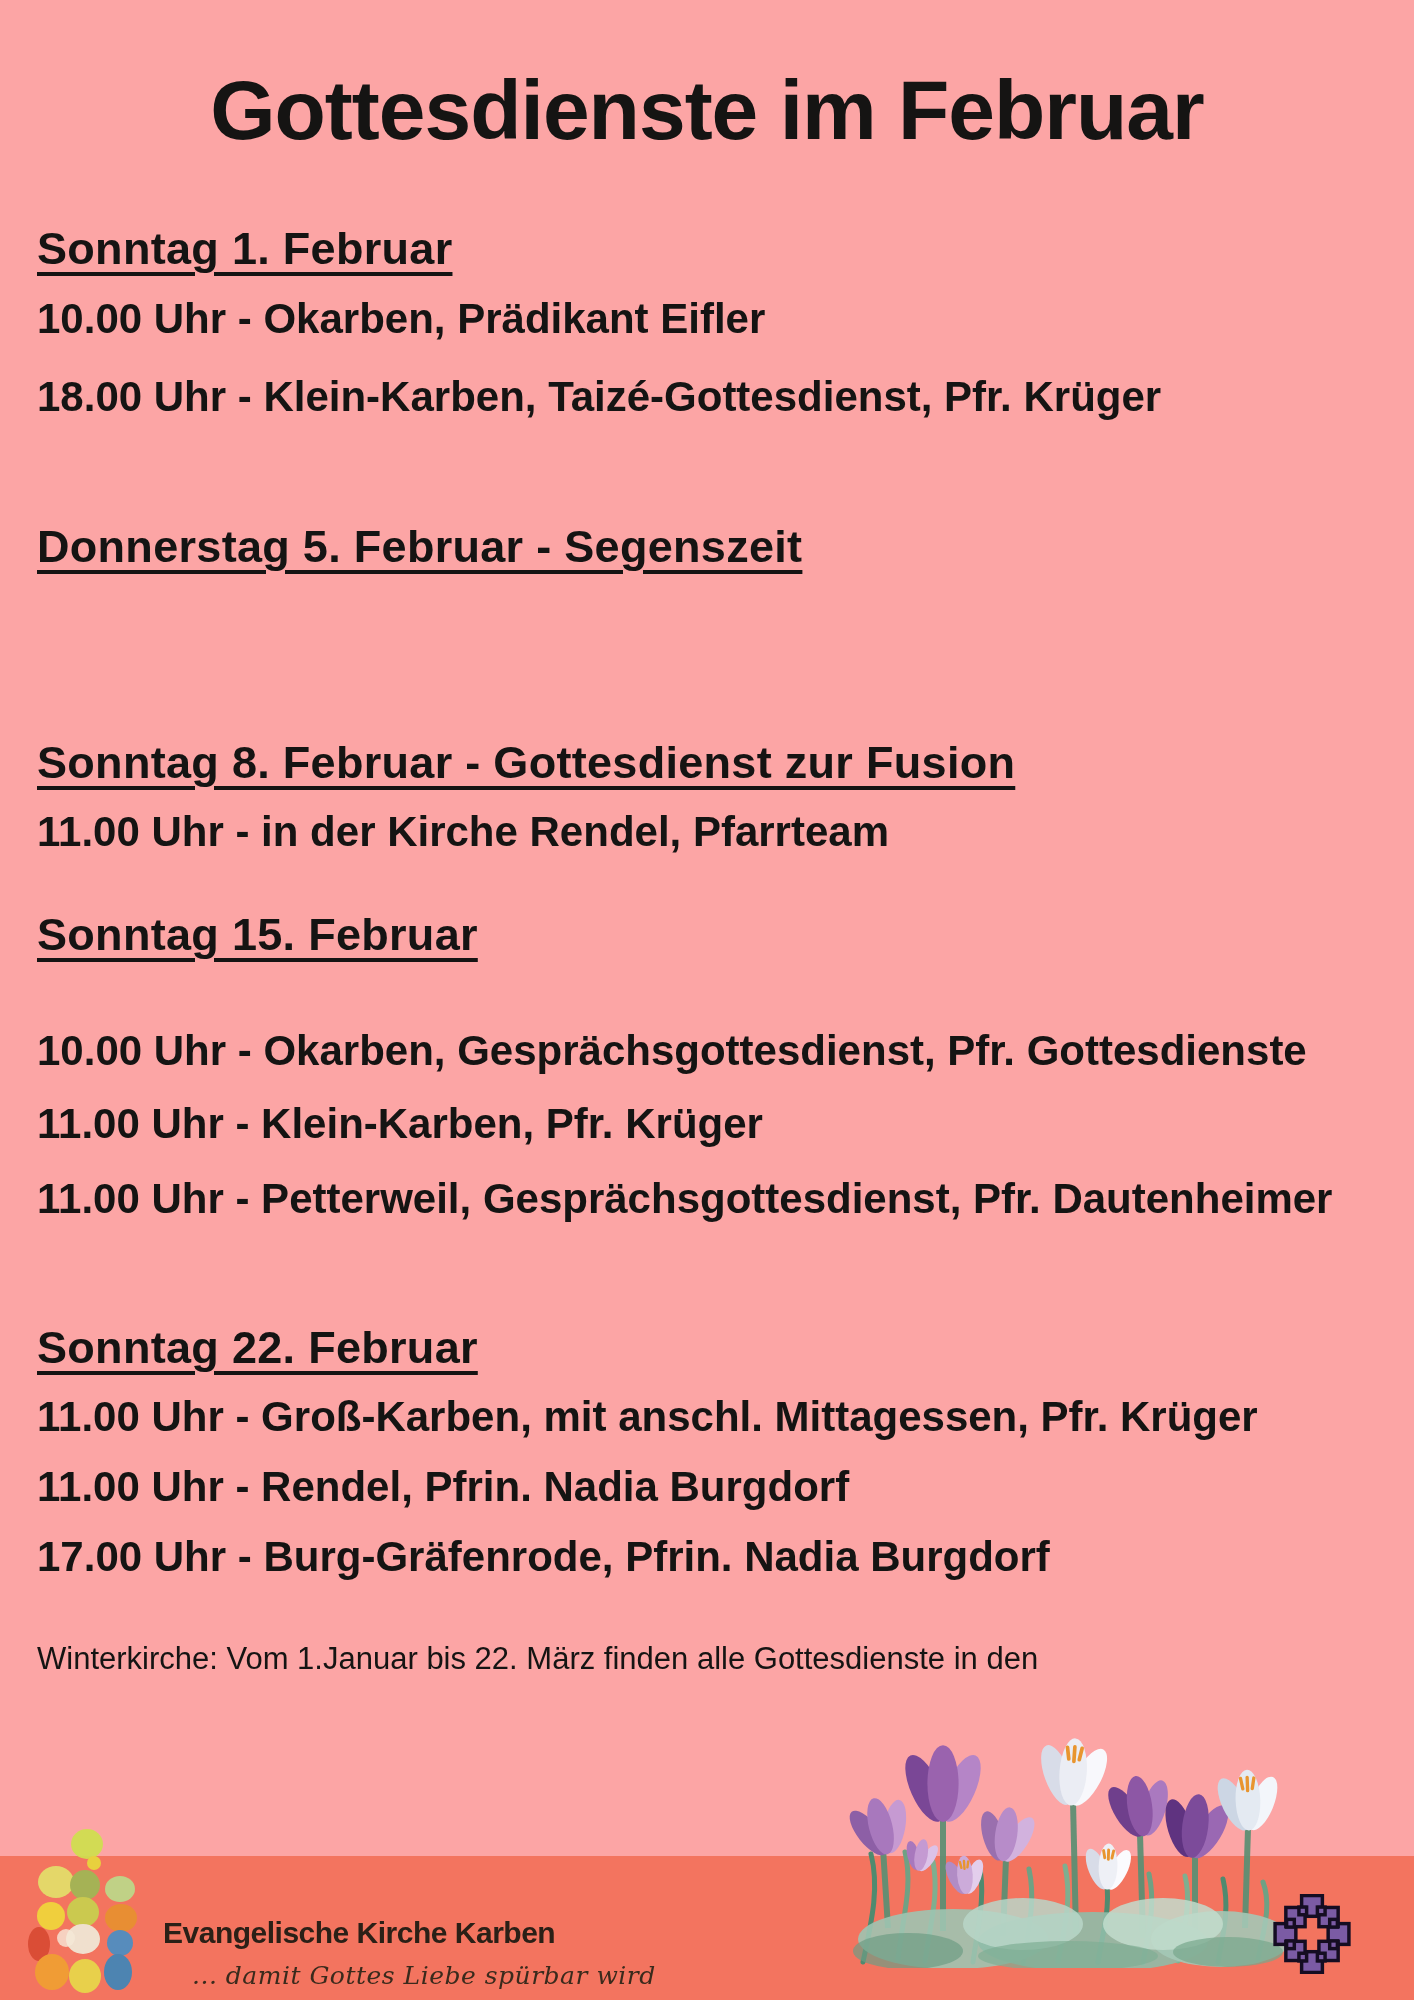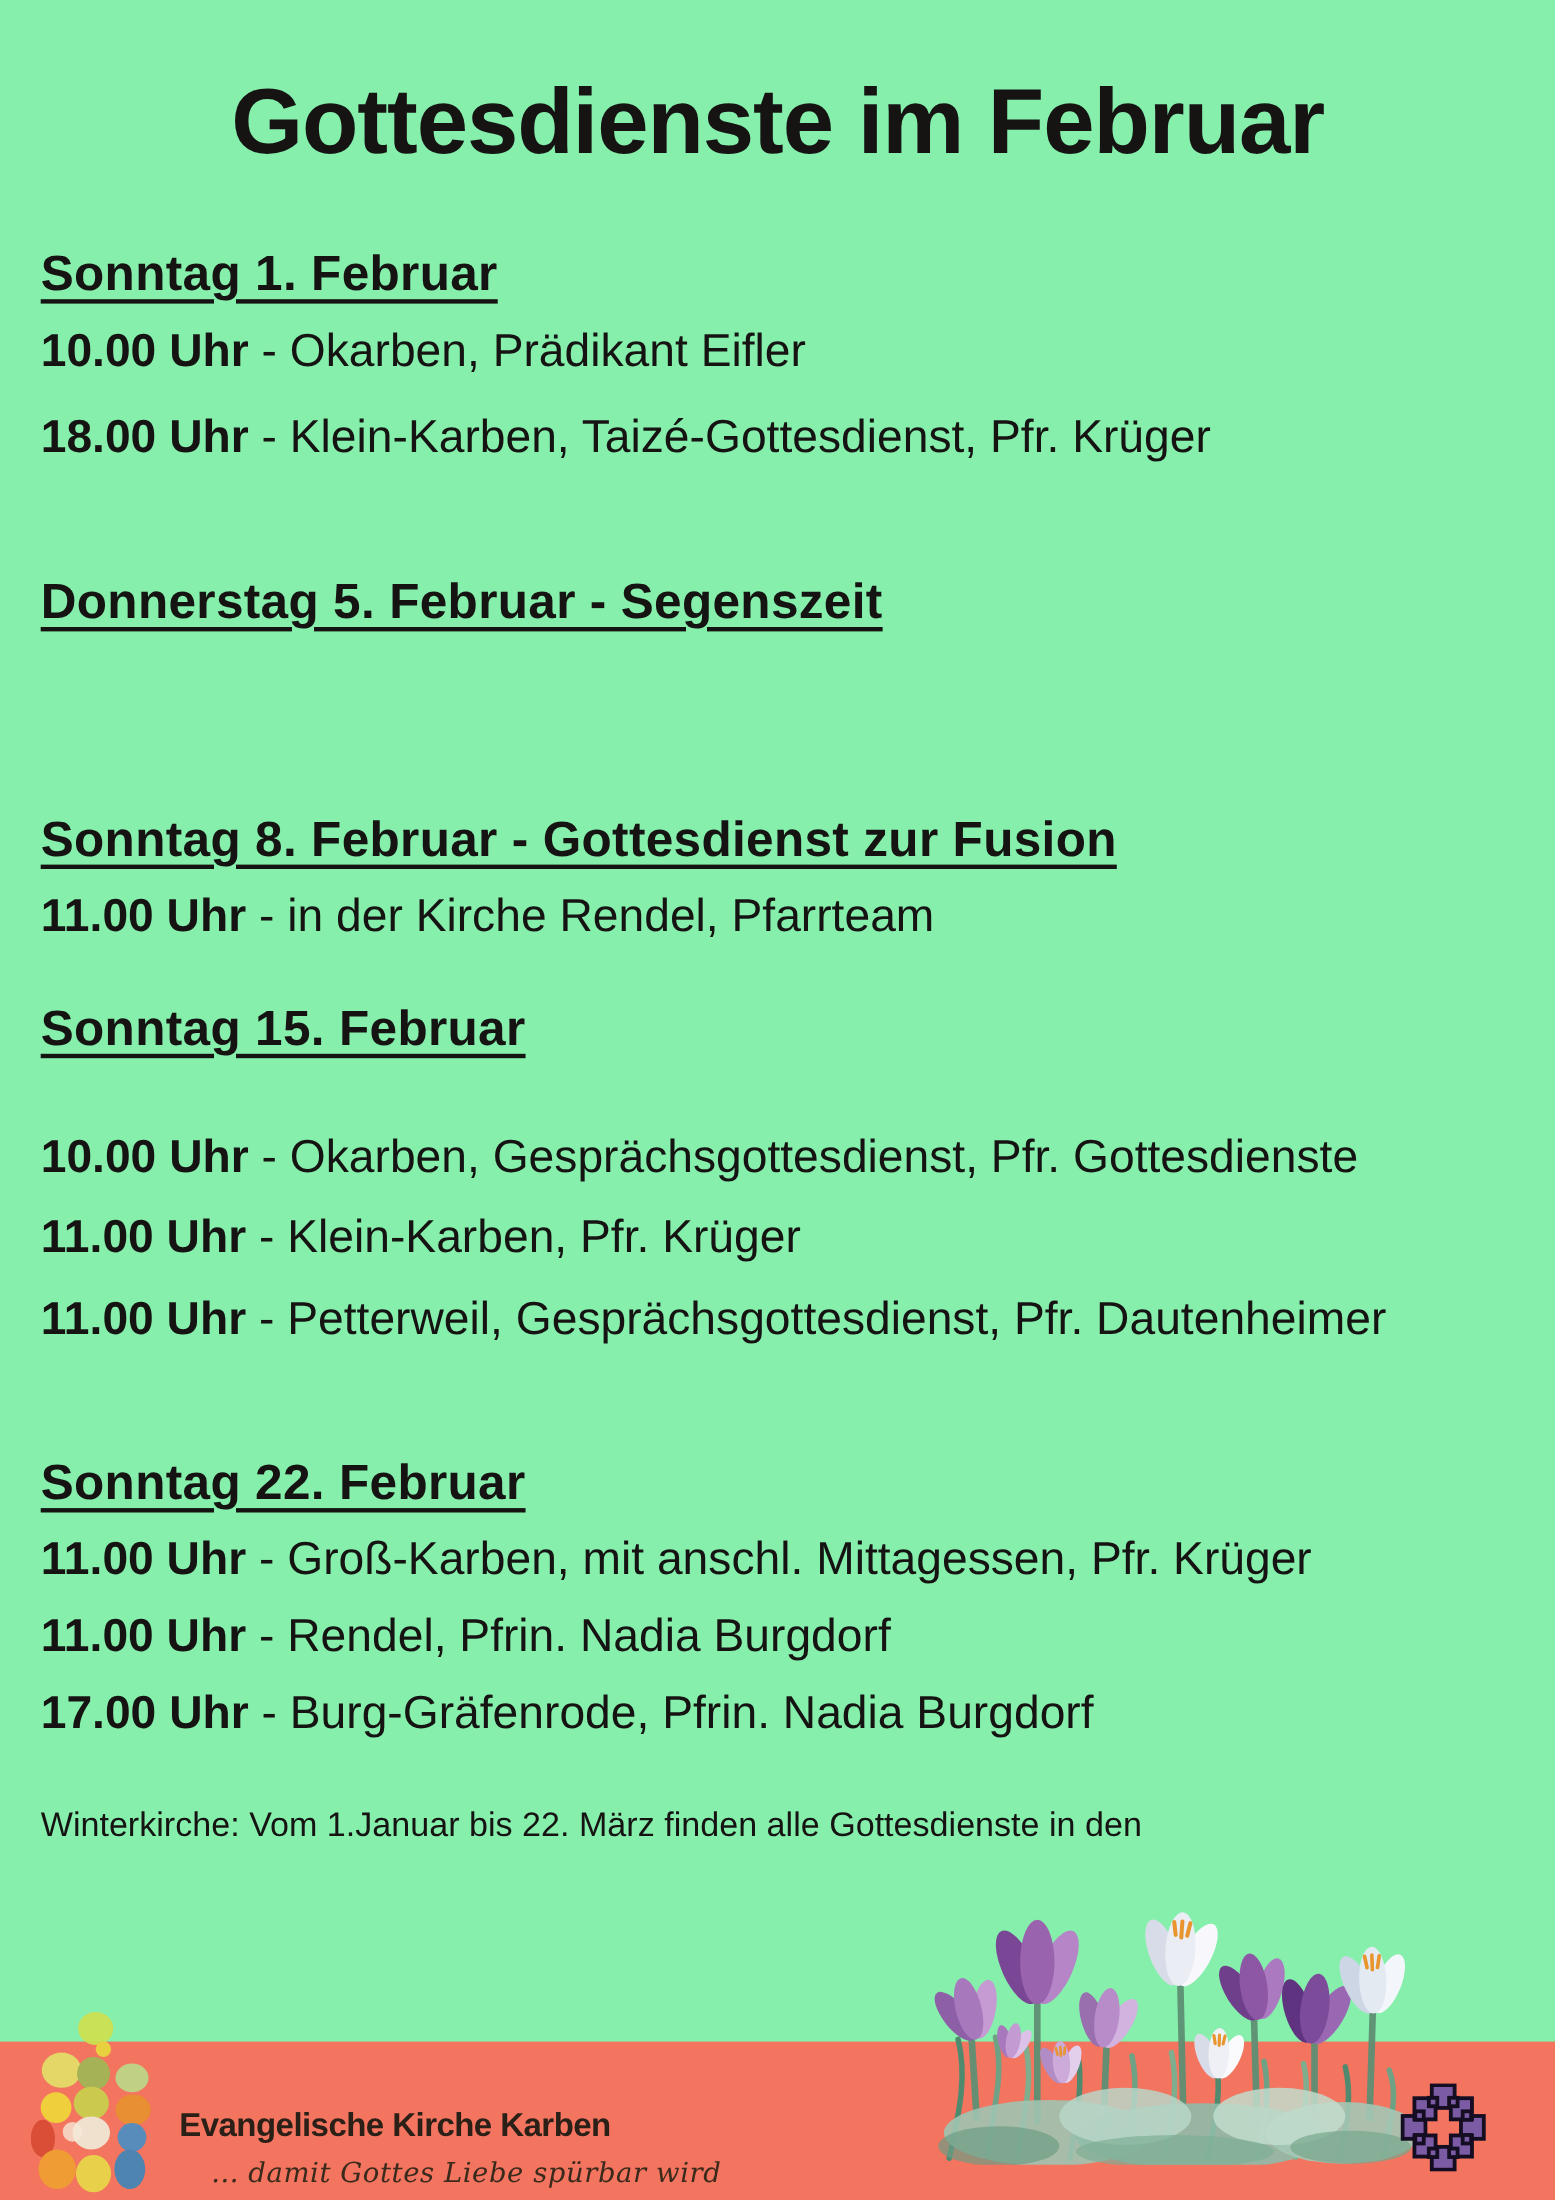--- a/index.html
+++ b/index.html
@@ -1,19 +1,19 @@
 <!DOCTYPE html>
 <html><head>
 <meta charset="utf-8">
 <style>
   html,body{margin:0;padding:0;}
   .page{
     position:relative;
     width:1414px;height:2000px;
-    background:#86efac;
+    background:#fca5a5;
     overflow:hidden;
     font-family:"Liberation Sans", sans-serif;
     color:#151413;
   }
   .title{
     position:absolute;top:68px;left:0;right:0;
     text-align:center;
     font-size:84px;font-weight:bold;letter-spacing:-1px;
     line-height:1.0;
   }
@@ -22,21 +22,21 @@
     white-space:nowrap;line-height:1.2;
   }
   .heading{
     font-size:45px;font-weight:bold;letter-spacing:0.3px;
     text-decoration:underline;
     text-decoration-thickness:3.5px;
     text-underline-offset:8px;
   }
   .event{font-size:42px;}
   .event .time{font-weight:bold;}
-  .event .desc{font-weight:normal;}
+  .event .desc{font-weight:bold;}
   .note-line{
     position:absolute;left:37px;right:30px;
     font-size:31px;line-height:1.2;white-space:nowrap;
   }
   .footer-band{
     position:absolute;left:0;top:1856px;width:1414px;height:144px;
     background:#F3745F;
   }
   .flowers{position:absolute;left:843px;top:1736px;}
   .logo-mark{position:absolute;left:28px;top:1826px;}

